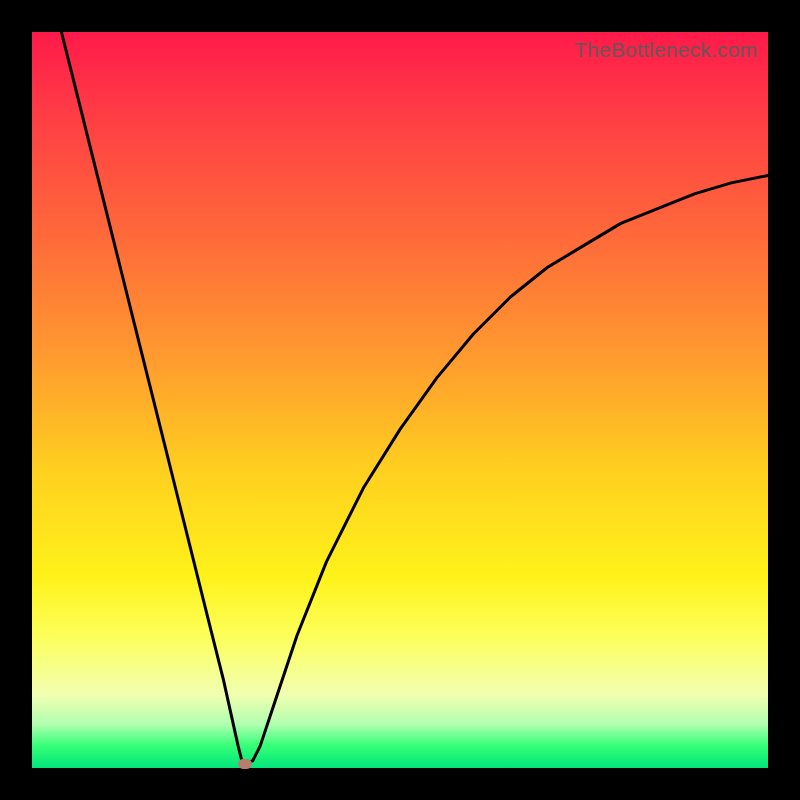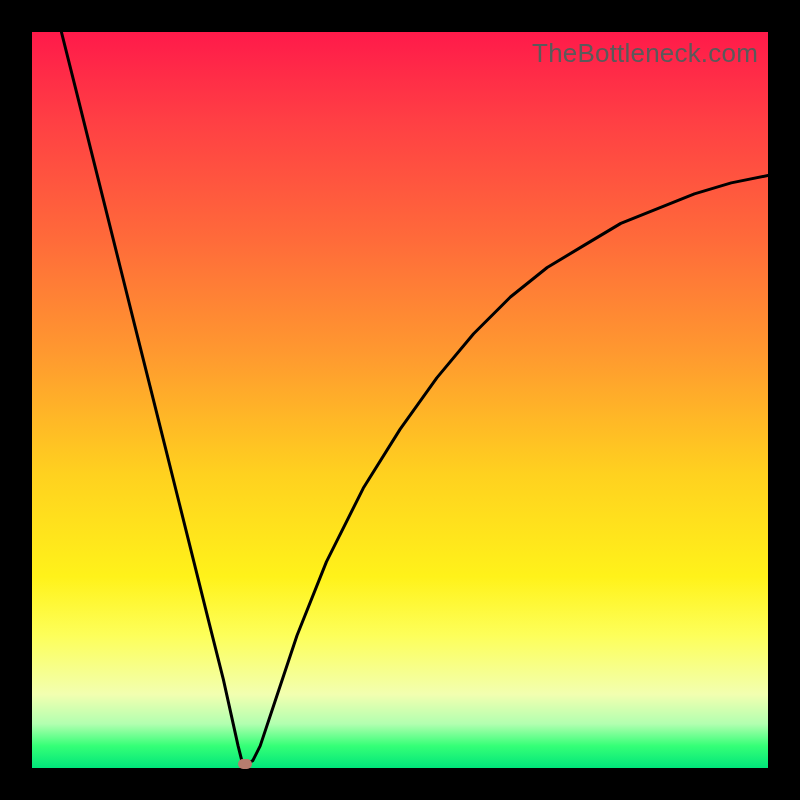--- a/index.html
+++ b/index.html
@@ -27,21 +27,21 @@
       #f2ffb0 90%,
       #b2ffb0 94%,
       #35ff77 97%,
       #00e57a 100%);
   }
   .attribution {
     position: absolute;
     top: 6px;
     right: 10px;
     font-family: Arial, Helvetica, sans-serif;
-    font-size: 26px;
+    font-size: 21px;
     color: #5a5a5a;
     letter-spacing: 0.2px;
   }
   svg.curve {
     position: absolute;
     left: 0; top: 0;
     width: 736px; height: 736px;
     pointer-events: none;
   }
   .marker {

